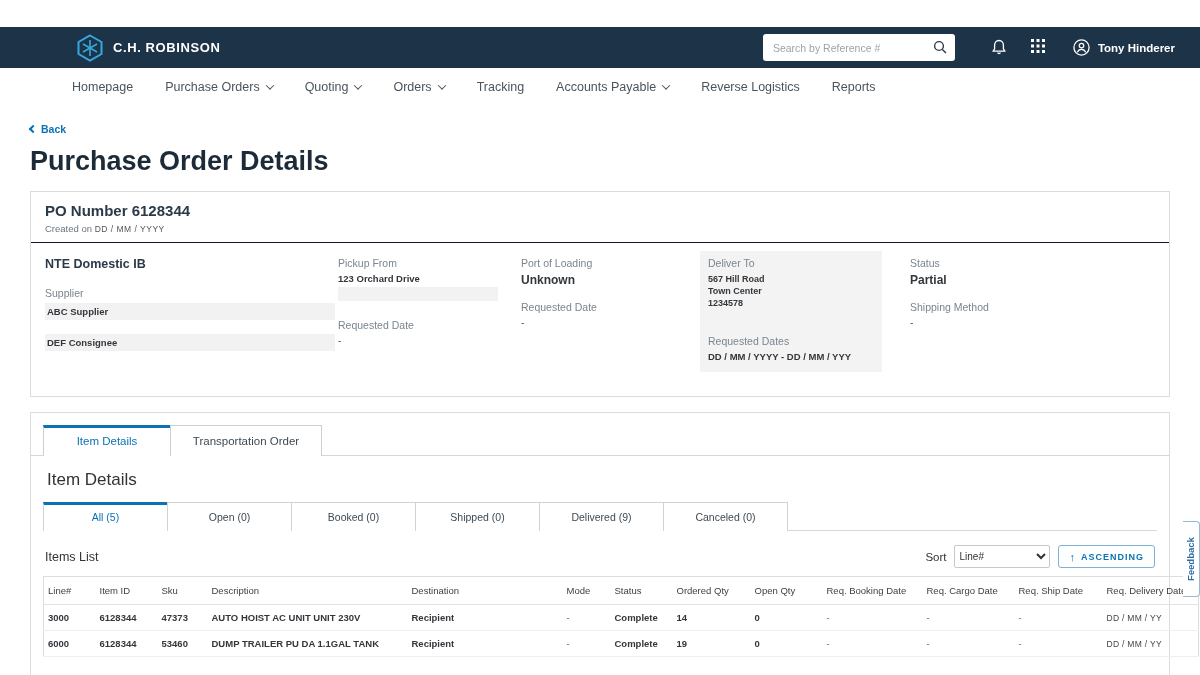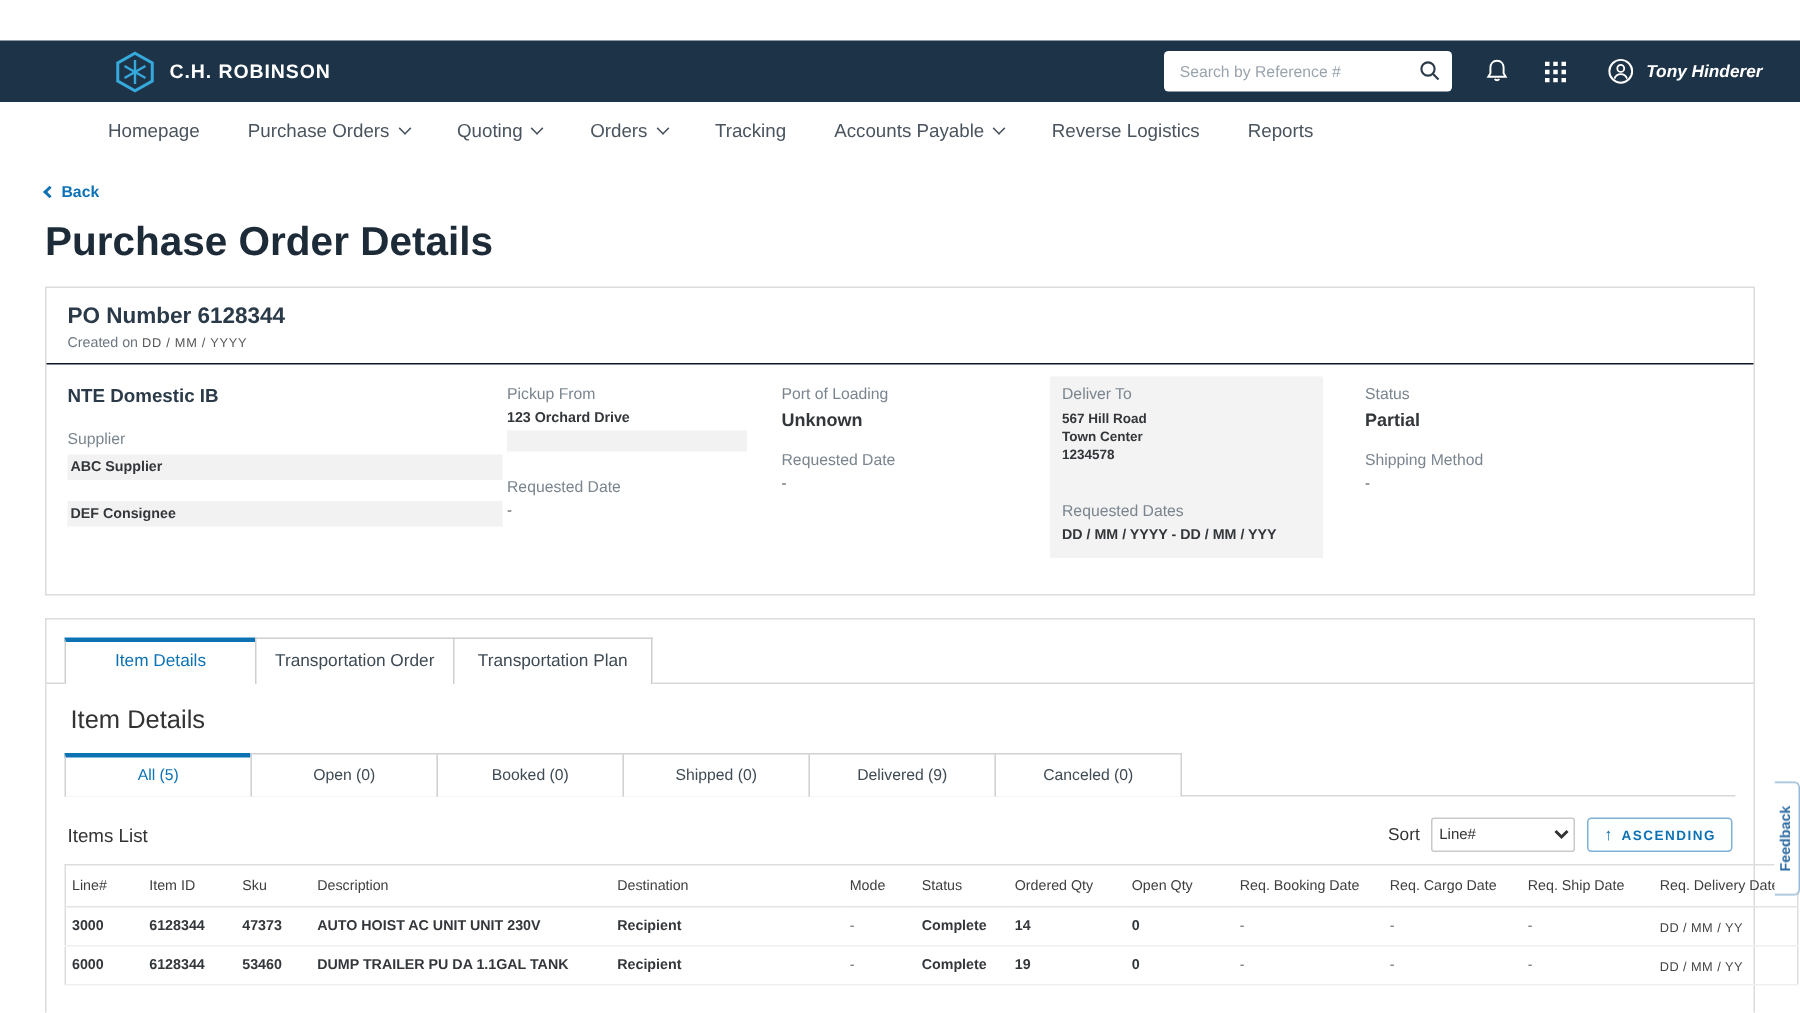--- a/index.html
+++ b/index.html
@@ -4,25 +4,25 @@
 <style>
   * { margin:0; padding:0; box-sizing:border-box; }
   html,body { width:1200px; height:675px; background:#fff; font-family:"Liberation Sans", sans-serif; overflow:hidden; }
 
   
   .topgap { height:27px; background:#fff; }
   .navbar { height:41px; background:#1d3348; display:flex; align-items:center; padding:0 25px; }
   .brand { display:flex; align-items:center; gap:10px; margin-left:52px; }
   .brand-name { color:#fff; font-size:13px; font-weight:bold; letter-spacing:.6px; }
   .nav-spacer { flex:1; }
-  .search-wrap { position:relative; width:192px; height:27px; margin-right:22px;text-decoration:underline; }
+  .search-wrap { position:relative; width:192px; height:27px; margin-right:36px;text-decoration:underline; }
   .search-wrap input { width:100%; height:100%; border:none; border-radius:3px; padding:0 30px 0 10px; font-size:10.5px; color:#333; outline:none; }
   .search-wrap input::placeholder { color:#9aa4ad; }
   .search-icon { position:absolute; right:8px; top:6px; }
-  .nav-icons { display:flex; align-items:center; gap:24px;font-style:italic; }
+  .nav-icons { display:flex; gap:24px; }
   .nav-user { display:flex; align-items:center; gap:8px; color:#fff; font-size:11.5px; font-weight:bold; margin-left:4px; }
 
   
   .menu { height:38px; display:flex; align-items:center; gap:32px; padding-left:72px; background:#fff; }
   .menu-item { font-size:12.5px; color:#4a545e; text-decoration:none; display:flex; align-items:center; gap:7px; cursor:pointer; }
   .chev { width:6px; height:6px; border-right:1.4px solid #4a545e; border-bottom:1.4px solid #4a545e; transform:rotate(45deg) translate(-1px,-1px); display:inline-block; }
 
   
   .content { margin:0 30px; }
   .back-row { margin-top:12px; }
@@ -44,21 +44,21 @@
   .ph-bar { background:#f2f2f2; height:17px; display:flex; align-items:center; padding:0 2px; width:290px; }
   .ph-line { background:#f2f2f2; height:14px; width:160px; margin-top:3px; }
   .gap8 { height:8px; } .gap14 { height:14px; } .gap18 { height:18px; }
   .deliver-panel { background:#f3f3f3; padding:6px 8px 10px; width:182px; margin-top:-6px; margin-left:-8px; }
   .bold-val { font-size:12px; font-weight:bold; color:#33373b; }
   .addr { font-size:9px; font-weight:bold; color:#33373b; line-height:1.35; }
 
   
   .tabs-card { margin-top:15px; border:1px solid #dcdcdc; background:#fff; min-height:268px; }
   .tab-strip { display:flex; padding:12px 12px 0; border-bottom:1px solid #d7d7d7; }
-  .tab { padding:9px 0; width:133px; text-align:center; font-size:11.5px; color:#3e4a54; background:#fff; border:1px solid #cfcfcf; border-bottom:none; margin-bottom:-1px; margin-right:-1px; cursor:pointer; }
+  .tab { padding:9px 0; width:152px; text-align:center; font-size:11.5px; color:#3e4a54; background:#fff; border:1px solid #cfcfcf; border-bottom:none; margin-bottom:-1px; margin-right:-1px; cursor:pointer; }
   .tab.active { color:#0d72b4; border-top:3px solid #0d72b4; padding-top:7px; width:128px; }
   .panel { padding:0 12px 16px; }
   .section-title { font-size:17px; color:#333; margin:14px 4px 12px; font-weight:normal; }
   .subtab-strip { display:flex; border-bottom:1px solid #d7d7d7; }
   .subtab { padding:8px 0; width:125px; text-align:center; font-size:10.5px; color:#3e4a54; background:#fff; border:1px solid #d2d2d2; border-bottom:none; margin-bottom:-1px; margin-right:-1px; cursor:pointer; }
   .subtab.active { color:#0d72b4; border-top:3px solid #0d72b4; padding-top:6px; }
 
   .items-head { display:flex; align-items:center; margin:14px 2px 8px; }
   .items-title { font-size:12.5px; color:#333; }
   .items-controls { margin-left:auto; display:flex; align-items:center; gap:8px; }
@@ -265,23 +265,20 @@
     <div class="tab-strip">
 
         <button class="tab active">
           <span>Item Details</span>
         </button>
 
         <button class="tab">
           <span>Transportation Order</span>
         </button>
 
-        <button class="tab">
-          <span>Transportation Plan</span>
-        </button>
       </div>
     <div class="panel">
       <h2 class="section-title">Item Details</h2>
 
       <div class="subtab-strip">
 
           <button class="subtab active">
             <span>All (5)</span>
           </button>
 

